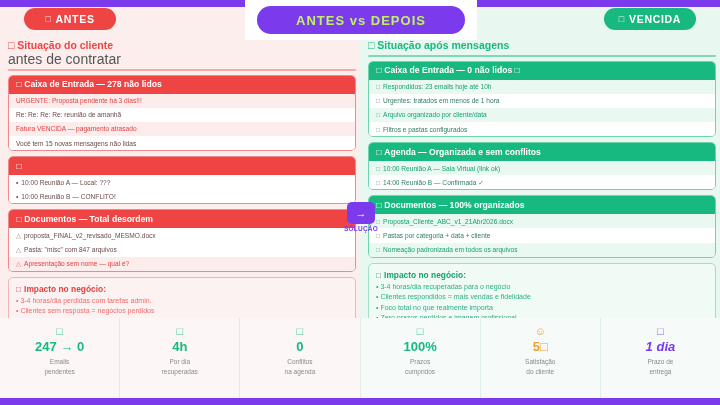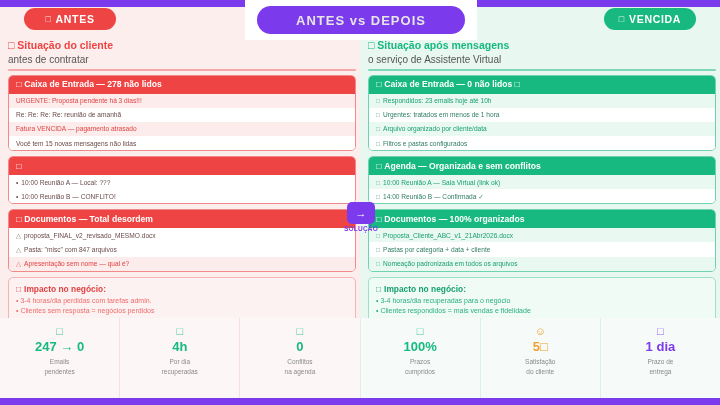--- a/index.html
+++ b/index.html
@@ -34,21 +34,21 @@
   
   .title-wrap {
     position: absolute; top: 0; left: 245px; width: 232px; height: 40px;
     background: #ffffff; z-index: 50;
     display: flex; align-items: center; justify-content: center;
   }
   .title-pill {
     width: 208px; height: 28px;
     background: #7c3aed; border-radius: 14px;
     display: flex; align-items: center; justify-content: center;
-    color: #e5e5e5; font-size: 13px; font-weight: bold; letter-spacing: 1px;
+    color: #bef264; font-size: 13px; font-weight: bold; letter-spacing: 1px;
   }
 
   
   .badge {
     position: absolute; top: 8px; height: 22px; width: 92px;
     border-radius: 11px;
     display: flex; align-items: center; justify-content: center; gap: 4px;
     color: #fff; font-size: 10.5px; font-weight: bold; letter-spacing: .7px;
     z-index: 30;
   }
@@ -63,21 +63,21 @@
   .col.left  { left: 8px; }
   .col.right { left: 368px; }
 
   .sec-title {
     font-size: 10.5px; font-weight: bold; line-height: 14px;
     display: flex; align-items: baseline; gap: 3px;
   }
   .col.left  .sec-title { color: #ef4444; }
   .col.right .sec-title { color: #18b980; }
   .sec-sub {
-    font-size: 10px; color: #555; line-height: 13px; margin-top: 1px;
+    font-size: 14px; color: #555; line-height: 13px; margin-top: 1px;
   }
   .divider { height: 1.5px; margin: 3px 0 4px 0; border-radius: 1px; }
   .col.left  .divider { background: #f5a9a9; }
   .col.right .divider { background: #7fd9b9; }
 
   
   .card {
     border-radius: 5px; margin-bottom: 5px; overflow: hidden;
     border: 1px solid transparent; background: #fff;
   }
@@ -155,21 +155,21 @@
   .stats-half.left  .stat + .stat { border-left: 1px solid #f6e0e0; }
   .stats-half.right .stat + .stat { border-left: 1px solid #dcf0e8; }
   .stats-half.right { border-left: 1px solid #e2efe9; }
   .stat-icon { font-size: 11px; line-height: 14px; color: #3ec79a; }
   .stat-icon.orange { color: #f0a030; }
   .stat-icon.purple { color: #8b5cf6; }
   .stat-value {
     font-size: 13px; font-weight: bold; line-height: 18px; color: #18b980;
   }
   .stat-value.orange { color: #f0a030; }
-  .stat-value.purple { color: #7c3aed; }
+  .stat-value.purple { color: #7c3aed; font-style: italic; }
   .stat-label {
     font-size: 6.5px; color: #8a8a8a; line-height: 9px; margin-top: 1px;
   }
 </style>
 </head>
 <body>
 
 <div id="root">
 
   <div class="rail top"></div>
@@ -261,21 +261,20 @@
       <div class="impact-item">• Stress constante e falta de foco</div>
       <div class="impact-item">• Prazos perdidos e imagem prejudicada</div>
     </div>
   </div>
 
   <div class="col right">
     <div class="sec-title">
       <span>□</span>
       <span>Situação após mensagens</span>
     </div>
-    <div class="sec-sub">o serviço de Assistente Virtual</div>
     <div class="divider"></div>
 
     <div class="card right-card">
       <div class="card-head">
         <span>□</span>
         <span>Caixa de Entrada — 0 não lidos □</span>
       </div>
       <div class="card-body">
         <div class="row alt">
             <span class="tofu">□</span>

